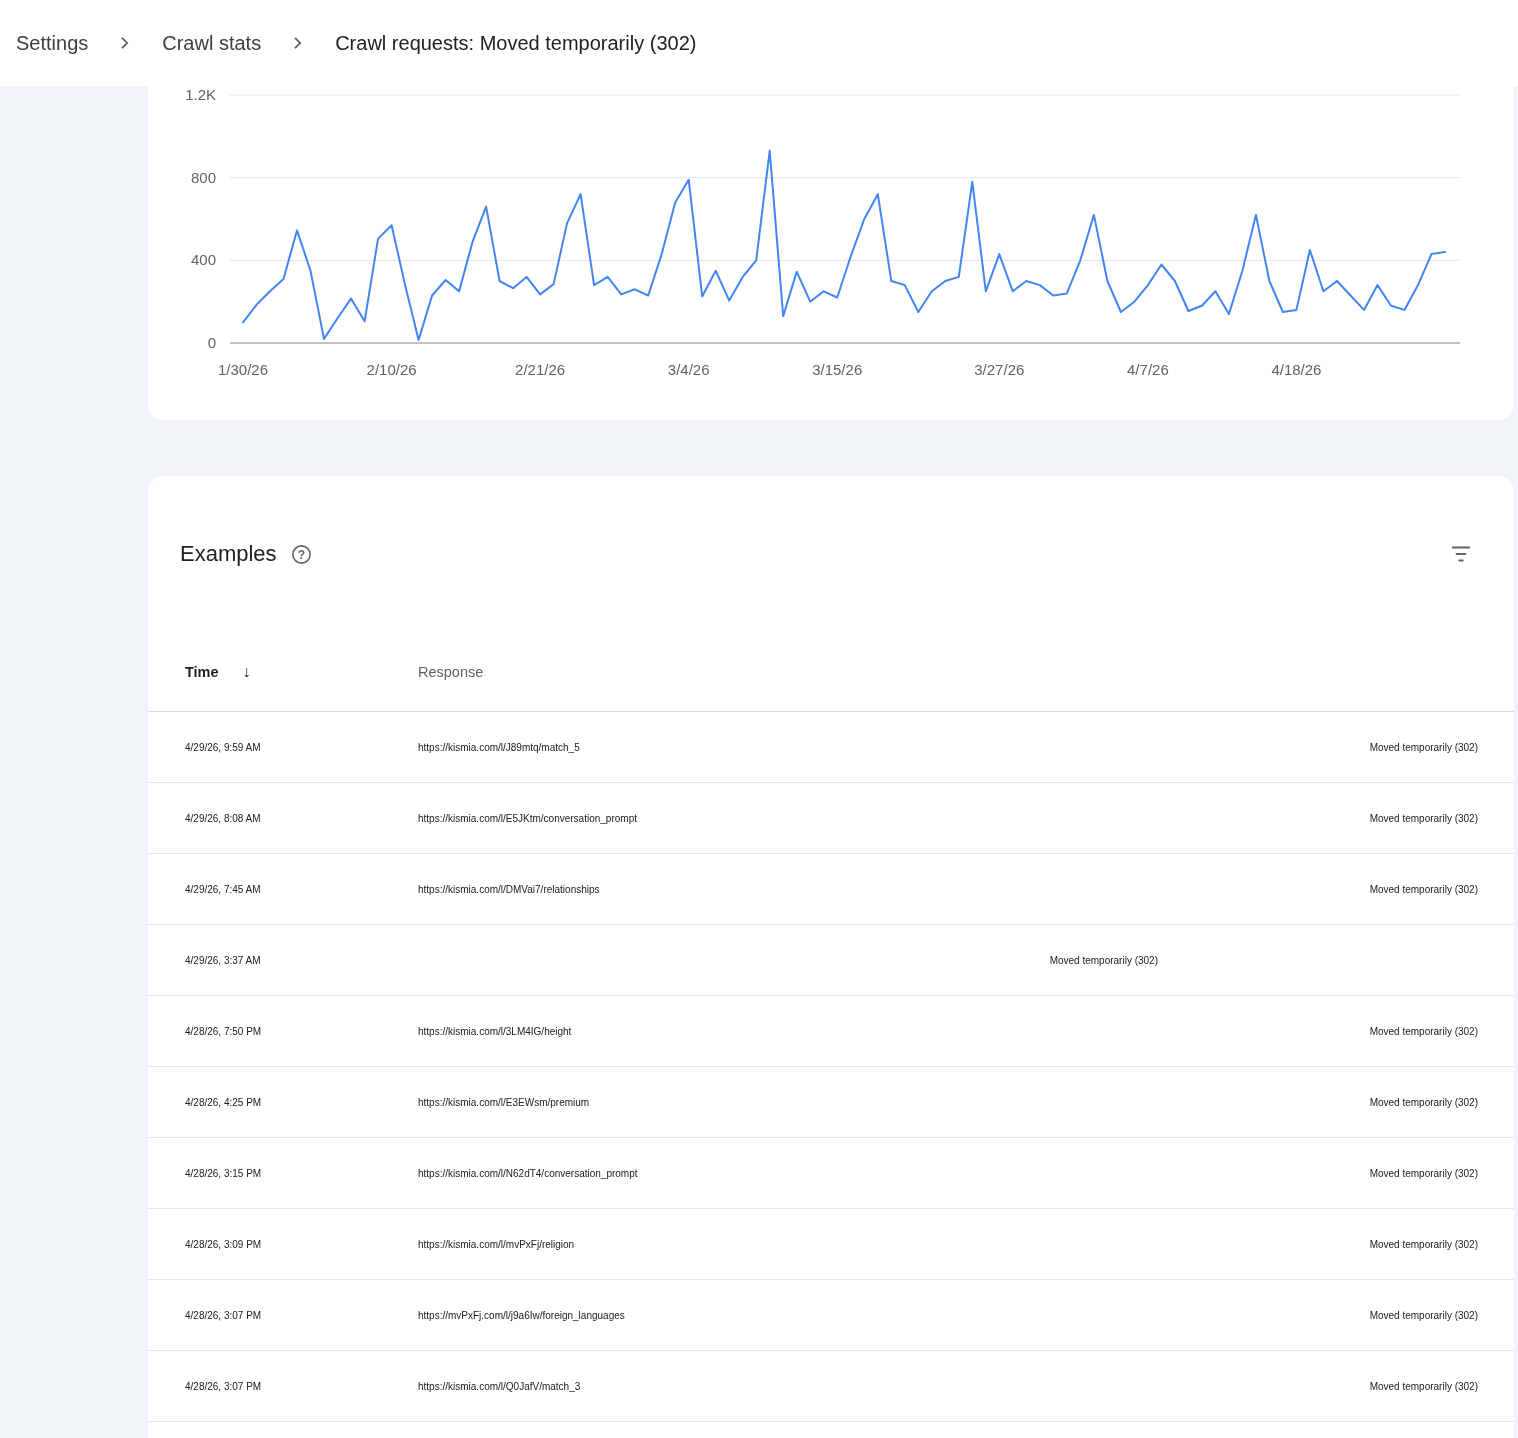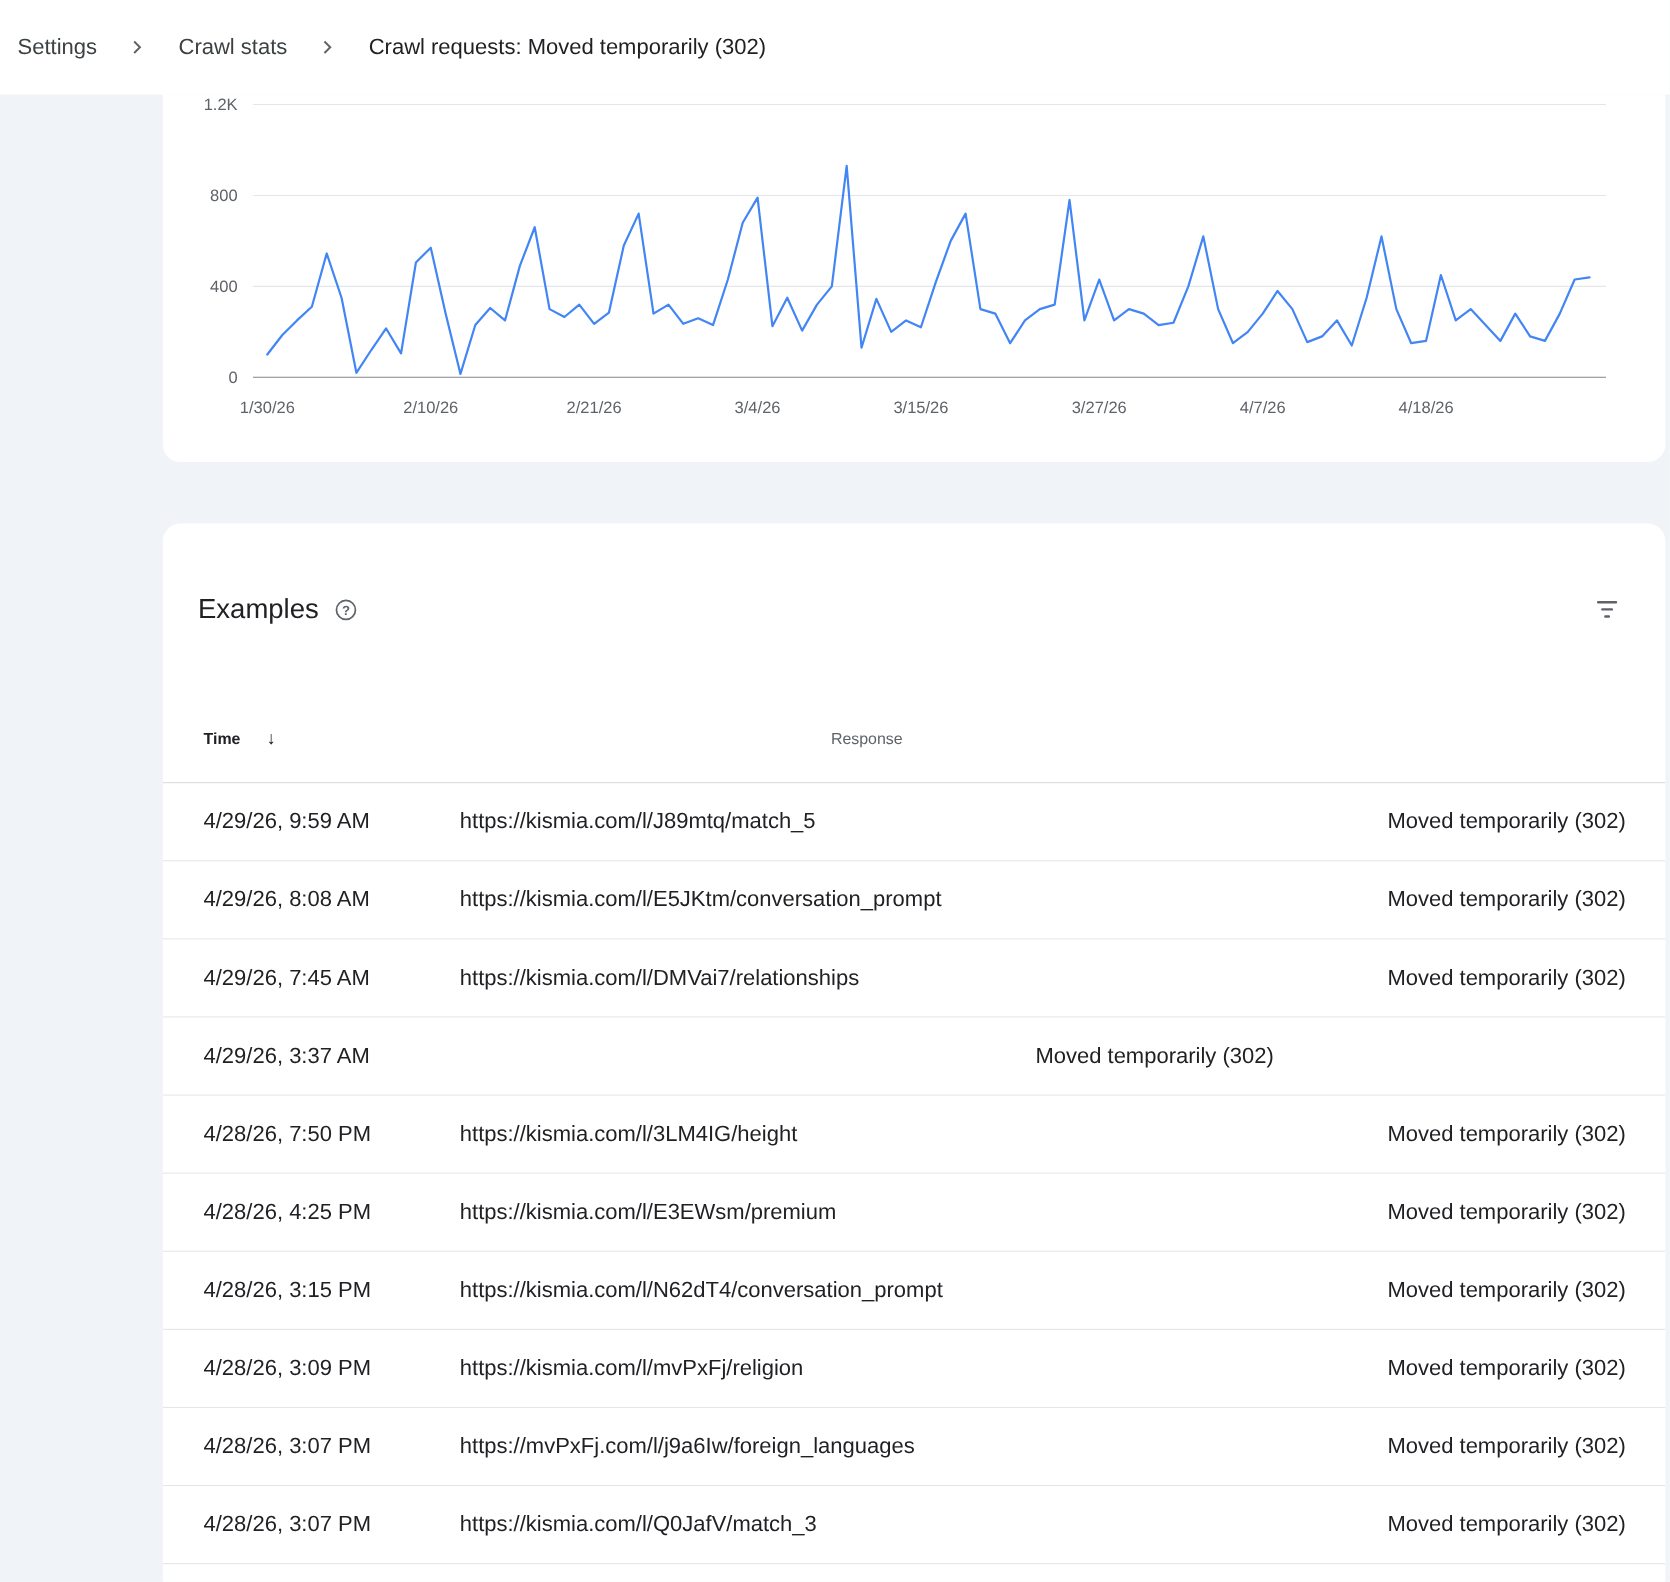--- a/index.html
+++ b/index.html
@@ -42,21 +42,21 @@
     min-height: 1080px;
     overflow: hidden;
   }
   .examples-header {
     display: flex;
     align-items: center;
     height: 44px;
     padding: 0 40px 0 32px;
     gap: 14px;
   }
-  .examples-title { font-size: 25px; font-weight: 400; color: #202124; }
+  .examples-title { font-size: 22px; font-weight: 400; color: #202124; }
   .icon-btn {
     display: inline-flex;
     align-items: center;
     justify-content: center;
     cursor: pointer;
     border: none;
     background: transparent;
     padding: 0;
   }
   .filter-btn { margin-left: auto; }
@@ -78,25 +78,25 @@
   }
   .th.time-th {
     color: #202124;
     font-weight: 700;
     display: flex;
     align-items: center;
     gap: 24px;
     cursor: pointer;
   }
   .sort-arrow { font-size: 16px; font-weight: 400; color: #202124; }
-  .th.response-th { text-align: center; }
+  .th.response-th { text-align: left; }
   .tr {
     height: 71px;
     border-bottom: 1px solid #e4e7ea;
-    font-size: 20px;
+    font-size: 10px;
     color: #202124;
   }
   .td.response-td { text-align: right; }
   .td { white-space: nowrap; overflow: hidden; text-overflow: ellipsis; }
 </style>
 </head>
 <body>
 
 <header class="breadcrumb-bar">
   <span class="crumb link">Settings</span>

